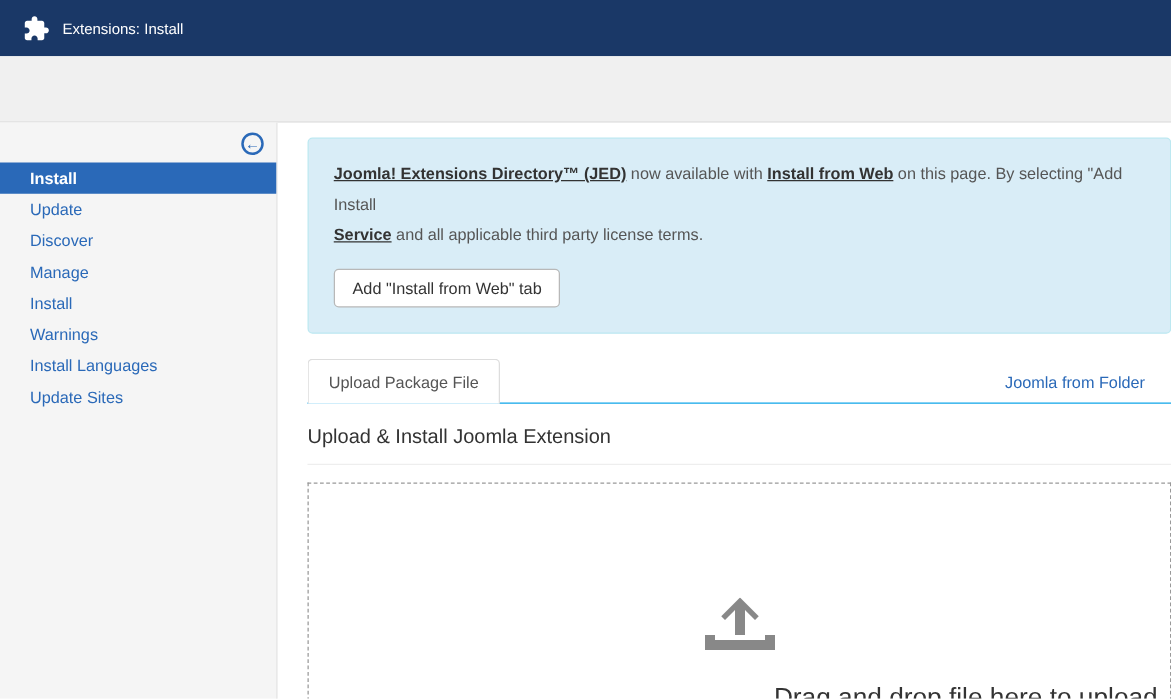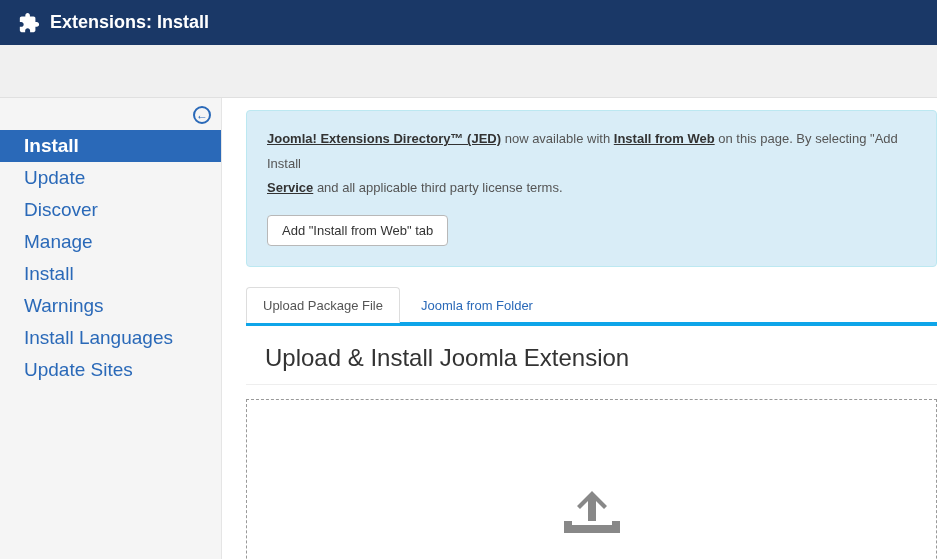--- a/index.html
+++ b/index.html
@@ -22,22 +22,22 @@
       height: 45px;
       display: flex;
       align-items: center;
       padding-left: 18px;
     }
     .header-icon {
       display: inline-flex;
       margin-right: 10px;
     }
     .header-title {
-      font-size: 18px;
-      font-weight: bold;
+      font-size: 12px;
+      font-weight: normal;
     }
     .toolbar {
       background: #f0f0f0;
       height: 53px;
       border-bottom: 1px solid #e0e0e0;
     }
     .content-wrap {
       display: flex;
       height: calc(100% - 98px);
     }
@@ -62,21 +62,21 @@
       line-height: 14px;
       font-size: 12px;
       font-weight: bold;
       cursor: pointer;
     }
     .sidebar-item {
       display: block;
       padding: 5px 10px 5px 24px;
       color: #2a69b8;
       cursor: pointer;
-      font-size: 19px;
+      font-size: 13px;
     }
     .sidebar-item.active {
       background: #2a69b8;
       color: #fff;
       font-weight: bold;
     }
     .main {
       flex: 1;
       padding: 12px 0 0 24px;
       overflow: hidden;
@@ -103,45 +103,45 @@
       background: #fff;
       border: 1px solid #b8b8b8;
       border-radius: 4px;
       padding: 7px 14px;
       font-size: 13px;
       color: #333;
       cursor: pointer;
     }
     .tabs {
       display: flex;
-      border-bottom: 4px solid #0ea5e9;
+      border-bottom: 1px solid #0ea5e9;
       margin-bottom: 18px;
+      justify-content: space-between;
     }
     .tab {
       padding: 10px 16px;
       font-size: 13px;
       color: #2a69b8;
       cursor: pointer;
       border: 1px solid transparent;
       border-bottom: none;
       margin-bottom: -1px;
       border-radius: 4px 4px 0 0;
       margin-right: 4px;
     }
     .tab.active {
       color: #555;
       background: #fff;
       border-color: #ddd;
     }
     .section-heading {
-      font-size: 24px;
+      font-size: 16px;
       font-weight: normal;
       color: #333;
       margin-bottom: 12px;
-      margin-left: 19px;
     }
     .divider {
       border: none;
       border-top: 1px solid #eee;
       margin-bottom: 14px;
     }
     .dropzone {
       border: 1px dashed #999;
       height: 200px;
       display: flex;

